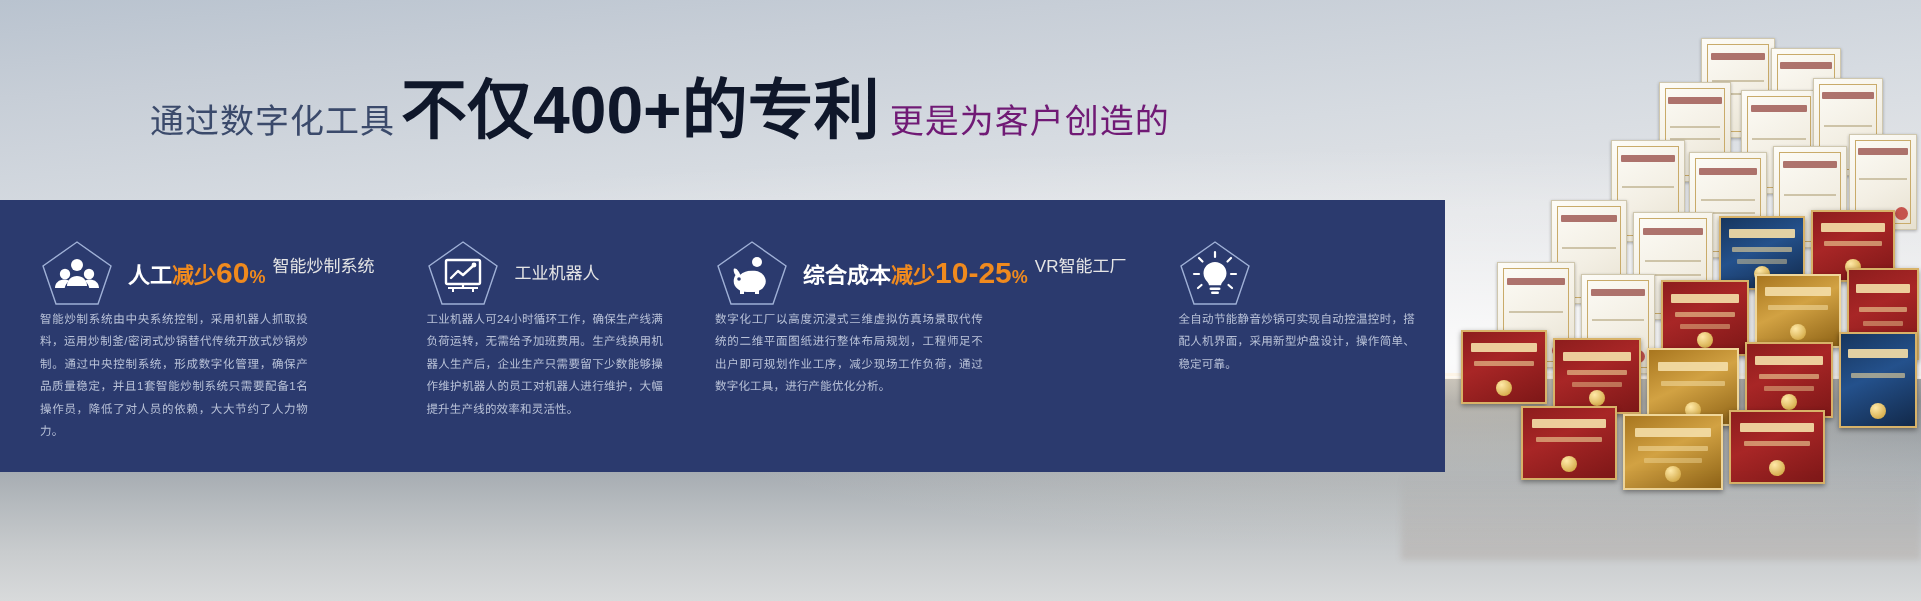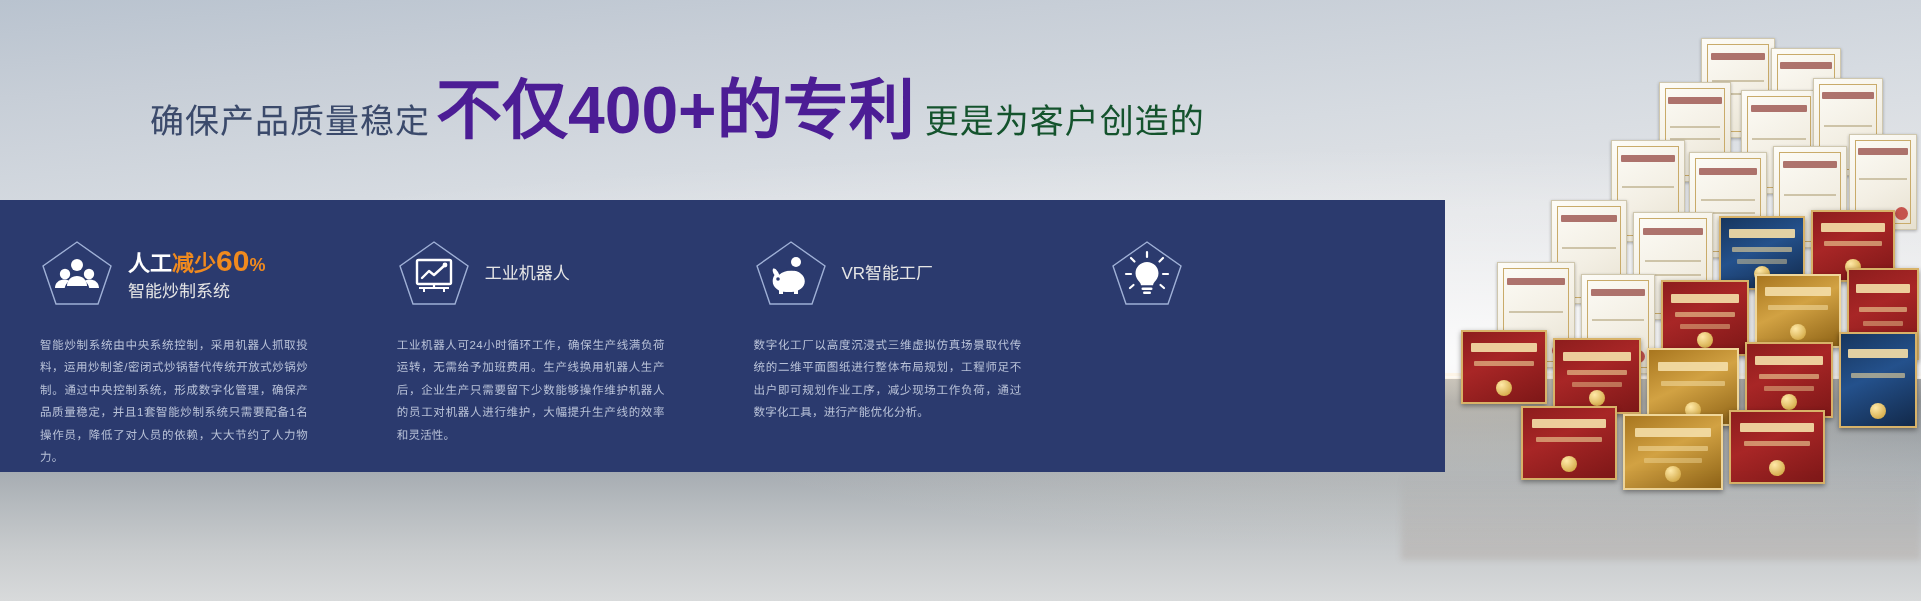--- a/index.html
+++ b/index.html
@@ -15,40 +15,40 @@
   .bg-sea{position:absolute;left:0;top:63%;width:100%;height:37%;
     background:linear-gradient(180deg,#8f949a 0%,#7e858d 10%,#9aa1a8 30%,#b4b9bd 55%,#c9ccce 78%,#d8dadb 100%);}
   .bg-sea-glow{position:absolute;left:0;top:62%;width:100%;height:38%;
     background:radial-gradient(70% 120% at 76% 0%,rgba(255,240,215,.55) 0%,rgba(255,240,215,.12) 40%,rgba(255,240,215,0) 65%);}
   .bg-horizon{position:absolute;left:0;top:62.6%;width:100%;height:2px;background:rgba(255,255,255,.45);}
 
   
   .headline{position:absolute;left:150px;top:77px;white-space:nowrap;
     display:flex;align-items:baseline;}
   .hl-a{font-size:34px;color:#3b4a6b;letter-spacing:1px;font-weight:400;}
-  .hl-b{font-size:66px;color:#4c1d95;font-weight:bold;letter-spacing:0px;
+  .hl-b{font-size:66px;color:#0f172a;font-weight:bold;letter-spacing:0px;
     margin:0 6px;line-height:1;text-align:right;}
-  .hl-c{font-size:34px;color:#14532d;letter-spacing:1px;font-weight:400;margin-left:4px;}
+  .hl-c{font-size:34px;color:#701a75;letter-spacing:1px;font-weight:400;margin-left:4px;}
   .hl-d{font-size:34px;color:#f08a1e;font-weight:bold;letter-spacing:1px;}
 
   
   .panel{position:absolute;left:0;top:200px;width:1445px;height:272px;background:#2b3a6e;}
   .features{position:absolute;left:0;top:0;width:100%;height:100%;display:flex;}
   .feature{position:relative;flex:1 1 0;padding:38px 30px 0 22px;box-sizing:border-box;}
   .feature:nth-child(1){padding-left:40px;}
   .f-head{display:flex;align-items:center;gap:14px;}
   .f-icon{width:74px;height:70px;flex:0 0 74px;position:relative;}
   .f-icon svg{display:block;width:74px;height:70px;}
-  .f-titles{display:flex;flex-direction:column;gap:7px;}
+  .f-titles{display:flex;flex-direction:row;gap:7px;}
   .f-stat{font-size:22px;color:#ffffff;font-weight:bold;white-space:nowrap;line-height:1;}
   .f-stat .num{color:#f08a1e;font-size:30px;font-weight:bold;}
   .f-stat .lab{color:#f08a1e;font-size:22px;font-weight:bold;}
   .f-stat .pct{color:#f08a1e;font-size:18px;font-weight:bold;}
   .f-sub{font-size:17px;color:#e5e5e5;font-weight:400;white-space:nowrap;line-height:1;}
-  .f-body{margin-top:26px;font-size:11.5px;line-height:1.95;color:#b9c2d8;
+  .f-body{font-size:11.5px;line-height:1.95;color:#b9c2d8;
     max-width:268px;text-align:justify;letter-spacing:.2px;}
 
   
   .certs{position:absolute;right:0;top:30px;width:520px;height:480px;}
   .cert{position:absolute;box-sizing:border-box;}
   .paper{background:linear-gradient(150deg,#fdfcf7 0%,#f3efe4 55%,#e6e0cf 100%);
     border:1px solid #cfc7ae;box-shadow:0 1px 3px rgba(0,0,0,.28);}
   .paper .inner{position:absolute;inset:5px;border:1px solid #c9ab6a;}
   .paper .bar{position:absolute;left:14%;right:14%;height:2px;background:#b9aa86;opacity:.65;}
   .paper .seal{position:absolute;width:13px;height:13px;border-radius:50%;
@@ -72,21 +72,21 @@
 
 <div class="stage">
 
   <div class="bg-sky"></div>
   <div class="bg-sky-haze"></div>
   <div class="bg-sea"></div>
   <div class="bg-sea-glow"></div>
   <div class="bg-horizon"></div>
 
   <div class="headline">
-    <span class="hl-a">确保产品质量稳定</span>
+    <span class="hl-a">通过数字化工具</span>
     <span class="hl-b">不仅400+的专利</span>
     <span class="hl-c">更是为客户创造的</span>
   </div>
 
   <div class="panel">
     <div class="features">
 
       <div class="feature">
         <div class="f-head">
           <span class="f-icon">
@@ -138,20 +138,23 @@
               <polygon points="37,4 71,28 58,66 16,66 3,28" fill="none" stroke="#9fb0d6" stroke-width="1.4"></polygon>
               <circle cx="42" cy="24" r="5" fill="#fff"></circle>
               <path d="M24 34c-2-3-3-4-5-3.5-1 2 .3 5 1.5 6.6-1.2 1.8-1.8 4-1.8 6.2 0 6 5.8 10.7 13.3 10.7h5.5c7.4 0 13.3-4.8 13.3-10.7S45 32.6 37.6 32.6c-5.2 0-9.8 1.6-12.3 4.2z" fill="#fff"></path>
               <rect x="25" y="50" width="4" height="6" fill="#fff"></rect>
               <rect x="40" y="50" width="4" height="6" fill="#fff"></rect>
               <circle cx="24" cy="41" r="1.8" fill="#2b3a6e"></circle>
               <rect x="32" y="30" width="9" height="2.6" rx="1.3" fill="#2b3a6e"></rect>
             </svg>
           </span>
           <div class="f-titles">
+            <div class="f-stat">
+              <span>综合成本</span><span class="lab">减少</span><span class="num">10-25</span><span class="pct">%</span>
+            </div>
             <div class="f-sub">VR智能工厂</div>
           </div>
         </div>
         <div class="f-body">数字化工厂以高度沉浸式三维虚拟仿真场景取代传统的二维平面图纸进行整体布局规划，工程师足不出户即可规划作业工序，减少现场工作负荷，通过数字化工具，进行产能优化分析。</div>
       </div>
 
       <div class="feature">
         <div class="f-head">
           <span class="f-icon">
             <svg viewBox="0 0 74 70">
@@ -164,20 +167,21 @@
                 <line x1="21" y1="20" x2="24.5" y2="23.5"></line>
                 <line x1="53" y1="20" x2="49.5" y2="23.5"></line>
                 <line x1="16" y1="36" x2="21" y2="36"></line>
                 <line x1="58" y1="36" x2="53" y2="36"></line>
                 <line x1="20" y1="50" x2="23.5" y2="47"></line>
                 <line x1="54" y1="50" x2="50.5" y2="47"></line>
               </g>
             </svg>
           </span>
         </div>
+        <div class="f-body">全自动节能静音炒锅可实现自动控温控时，搭配人机界面，采用新型炉盘设计，操作简单、稳定可靠。</div>
       </div>
 
     </div>
   </div>
 
   <div class="certs">
     <div class="cert paper" style="left:300px;top:8px;width:74px;height:100px;">
         <span class="inner"></span>
         <span class="ttl"></span>
         <span class="bar" style="top:42%"></span>

